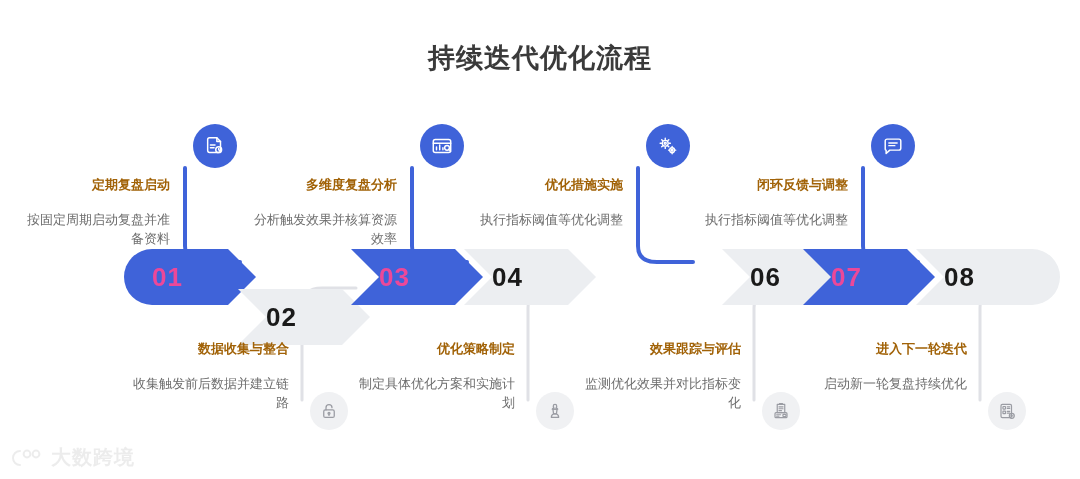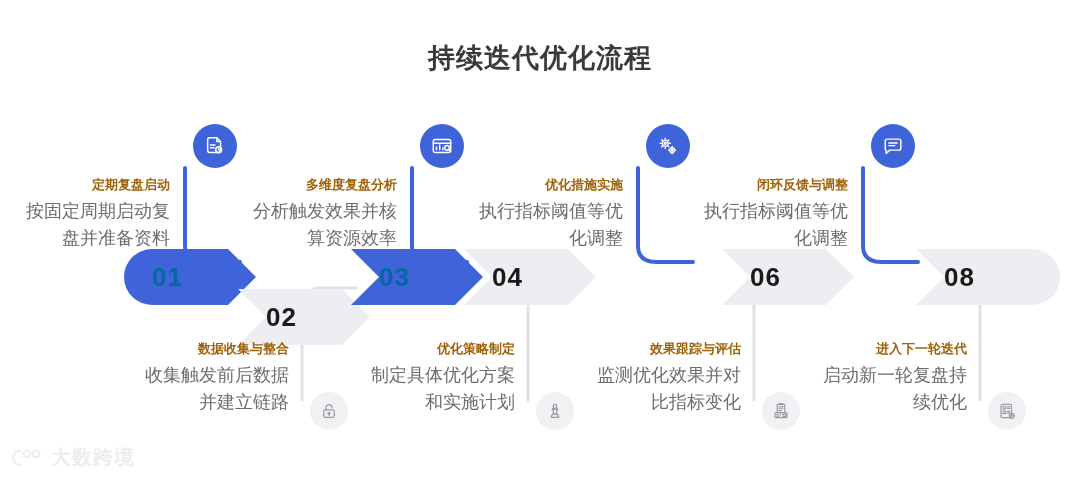--- a/index.html
+++ b/index.html
@@ -28,21 +28,21 @@
     position:absolute;top:0;height:56px;
     display:flex;align-items:center;
     box-sizing:border-box;
   }
   .seg .num{
     position:relative;z-index:3;
     font-size:26px;font-weight:bold;
     letter-spacing:1px;
     padding-left:28px;
   }
-  .seg.blue .num{color:#0369a1;}
+  .seg.blue .num{color:#ec4899;}
   .seg.grey .num{color:#1a1a1a;}
 
   .seg .shape{
     position:absolute;inset:0;z-index:1;
   }
   .seg .shape svg{display:block;width:100%;height:100%;overflow:visible;}
 
   
   .conn{position:absolute;z-index:0;}
   .conn svg{display:block;overflow:visible;}
@@ -57,22 +57,22 @@
   .icon-node.bot{background:#f0f1f3;width:38px;height:38px;}
   .icon-node svg{display:block;}
 
   
   .tblock{position:absolute;z-index:4;}
   .tblock .h{
     font-size:13px;font-weight:bold;color:#a16207;
     line-height:1.35;white-space:nowrap;font-family:Liberation Serif, serif;
   }
   .tblock .p{
-    font-size:18px;color:#6d6d6d;line-height:1.5;
-    margin-top:4px;
+    font-size:13px;color:#6d6d6d;line-height:1.5;
+    margin-top:16px;
   }
   .tblock.up{text-align:right;}
   .tblock.up .h{text-align:right;}
   .tblock.up .p{text-align:right;}
   .tblock.dn{text-align:right;}
 
   
   .watermark{
     position:absolute;left:10px;bottom:8px;
     display:flex;align-items:center;gap:7px;
@@ -174,20 +174,28 @@
 
     <div class="seg grey" style="left:598px;width:132px;">
       <div class="shape">
         <svg viewBox="0 0 132 56" preserveAspectRatio="none">
           <path d="M0 0 H104 L132 28 L104 56 H0 L28 28 Z" fill="#eceef1"></path>
         </svg>
       </div>
       <span class="num">06</span>
     </div>
 
+    <div class="seg blue" style="left:679px;width:132px;">
+      <div class="shape">
+        <svg viewBox="0 0 132 56" preserveAspectRatio="none">
+          <path d="M0 0 H104 L132 28 L104 56 H0 L28 28 Z" fill="#3f63d9"></path>
+        </svg>
+      </div>
+      <span class="num">07</span>
+    </div>
 
     <div class="seg grey" style="left:792px;width:144px;">
       <div class="shape">
         <svg viewBox="0 0 144 56" preserveAspectRatio="none">
           <path d="M0 0 H116 A28 28 0 0 1 116 56 H0 L28 28 Z" fill="#eceef1"></path>
         </svg>
       </div>
       <span class="num">08</span>
     </div>
 

